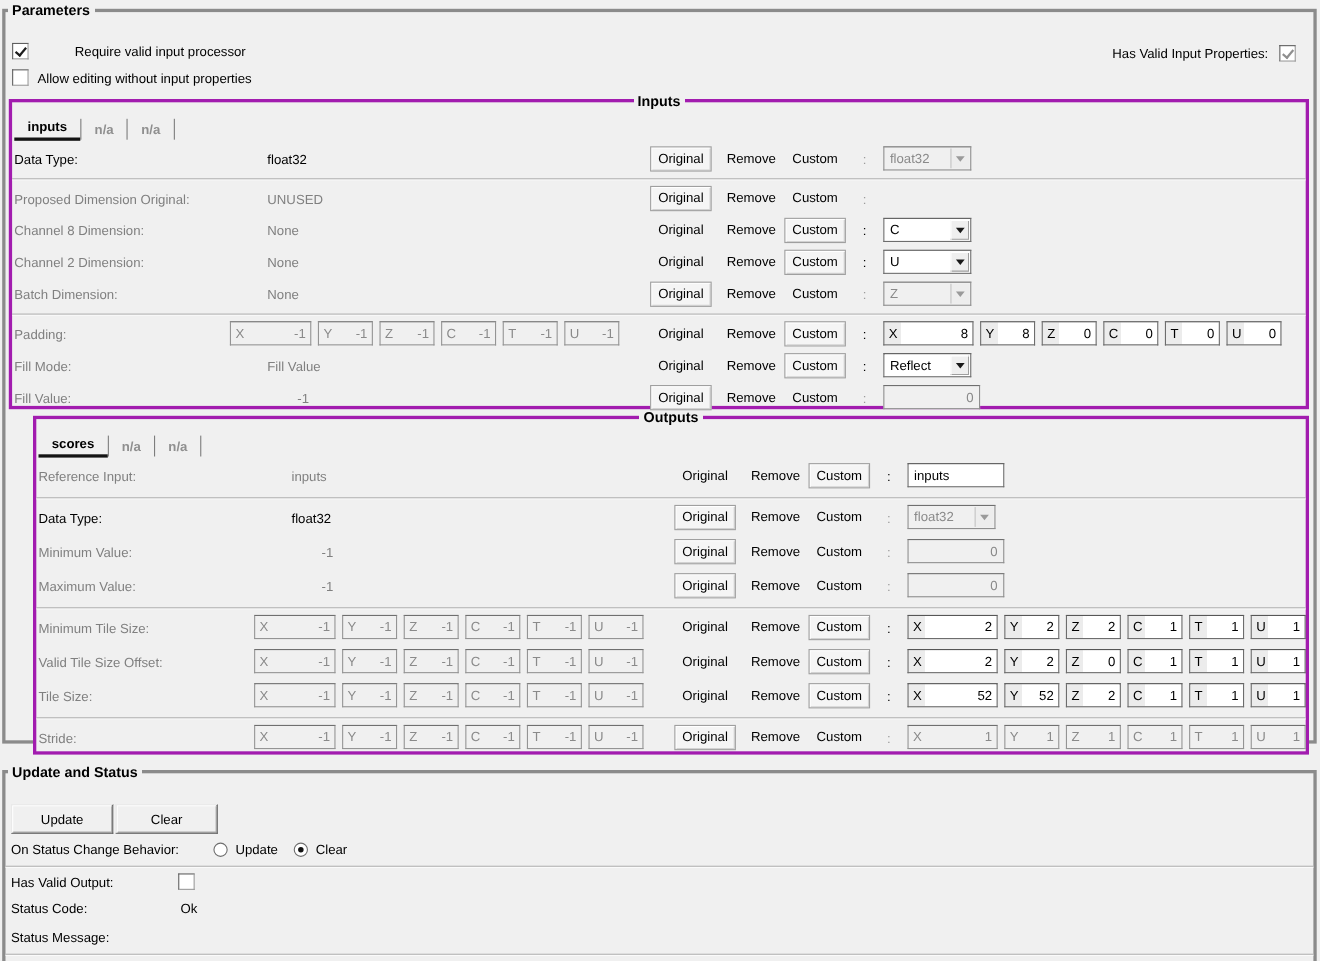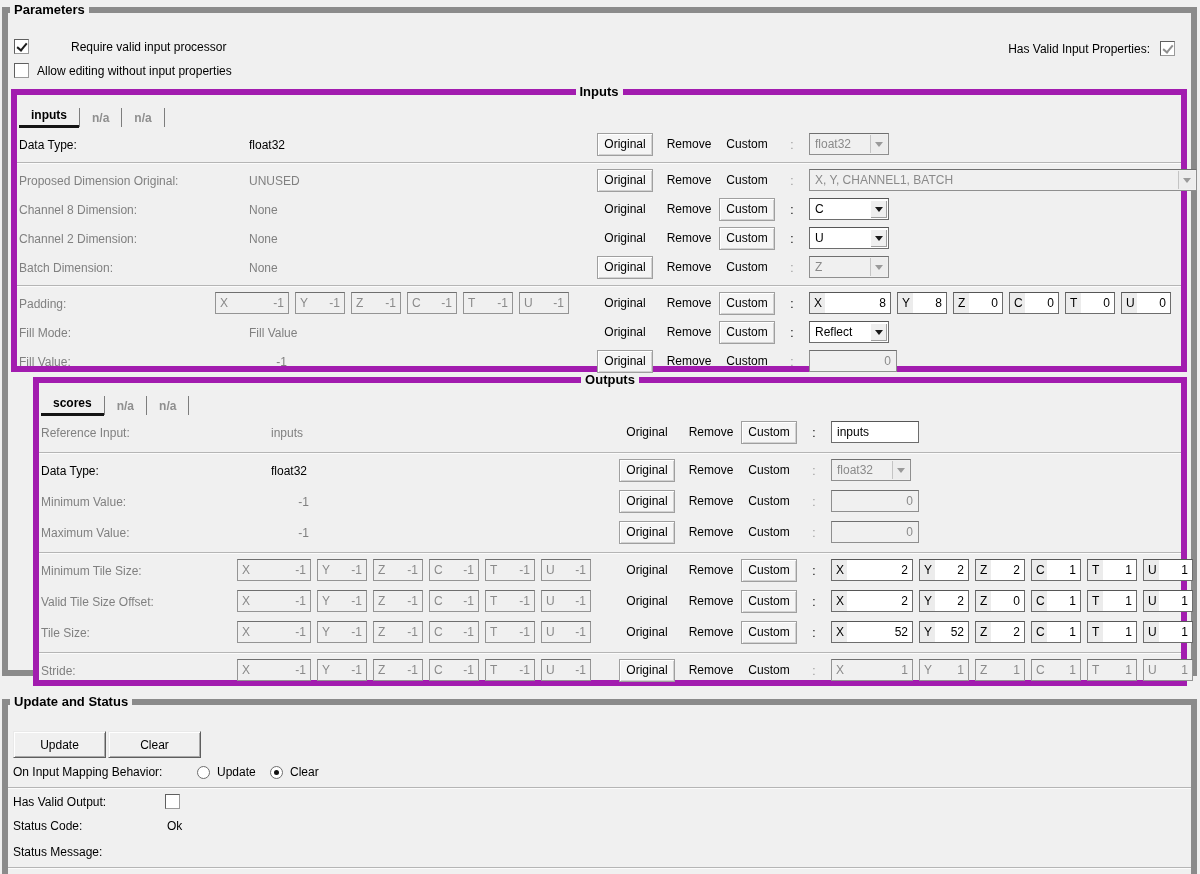--- a/index.html
+++ b/index.html
@@ -1,20 +1,20 @@
 <!DOCTYPE html>
 <html><head>
 <meta charset="utf-8">
 <style>
   * { box-sizing: border-box; margin: 0; padding: 0; }
   html,body { background:#f0f0f0; }
   body { font-family:"Liberation Sans", sans-serif; font-size:12px; color:#000; }
   .app { position:relative; width:1200px; height:874px; background:#f0f0f0; overflow:hidden; }
 
-  fieldset { border:6px solid #a21caf; padding:0; position:relative; background:#f0f0f0; }
+  fieldset { border:3px solid #a21caf; padding:0; position:relative; background:#f0f0f0; }
   fieldset.outer { position:absolute; left:2px; right:3px; border-color:#8b8b8b; }
   legend { font-weight:bold; font-size:13px; padding:0 4px; }
   legend.left { margin-left:2px; }
   legend.center { margin:0 auto; text-align:center; }
 
   
   #inputs-group { position:absolute; left:3px; right:4px; top:67px; height:288px; }
   #outputs-group { position:absolute; left:15px; right:4px; top:355px; height:314px;margin-left:10px; }
 
   
@@ -161,26 +161,20 @@
           <div class="sep"></div>
           <div class="prow">
             <span class="lbl">Proposed Dimension Original:</span>
             <span class="val">UNUSED</span>
             <div class="acts">
               <span class="act a1 sel">Original</span>
               <span class="act a2">Remove</span>
               <span class="act a3">Custom</span>
             </div>
             <span class="colon dim">:</span>
-            <div class="ctrl">
-              <div class="dd dis wide">
-                <span class="txt">X, Y, CHANNEL1, BATCH</span>
-                <span class="arw"></span>
-              </div>
-            </div>
           </div>
           <div class="prow">
             <span class="lbl">Channel 8 Dimension:</span>
             <span class="val">None</span>
             <div class="acts">
               <span class="act a1">Original</span>
               <span class="act a2">Remove</span>
               <span class="act a3 sel">Custom</span>
             </div>
             <span class="colon">:</span>
@@ -644,21 +638,21 @@
     </fieldset>
   </fieldset>
 
   <fieldset class="outer" id="update-group">
     <legend class="left">Update and Status</legend>
 
     <button class="btn b1">Update</button>
     <button class="btn b2">Clear</button>
 
     <div class="urow r-radio">
-      <span class="ulbl">On Input Mapping Behavior:</span>
+      <span class="ulbl">On Status Change Behavior:</span>
       <span class="rb first"></span>
       <span class="rlbl first">Update</span>
       <span class="rb second sel"></span>
       <span class="rlbl second">Clear</span>
     </div>
 
     <div class="usep s1"></div>
 
     <div class="urow r-hvo">
       <span class="ulbl">Has Valid Output:</span>

